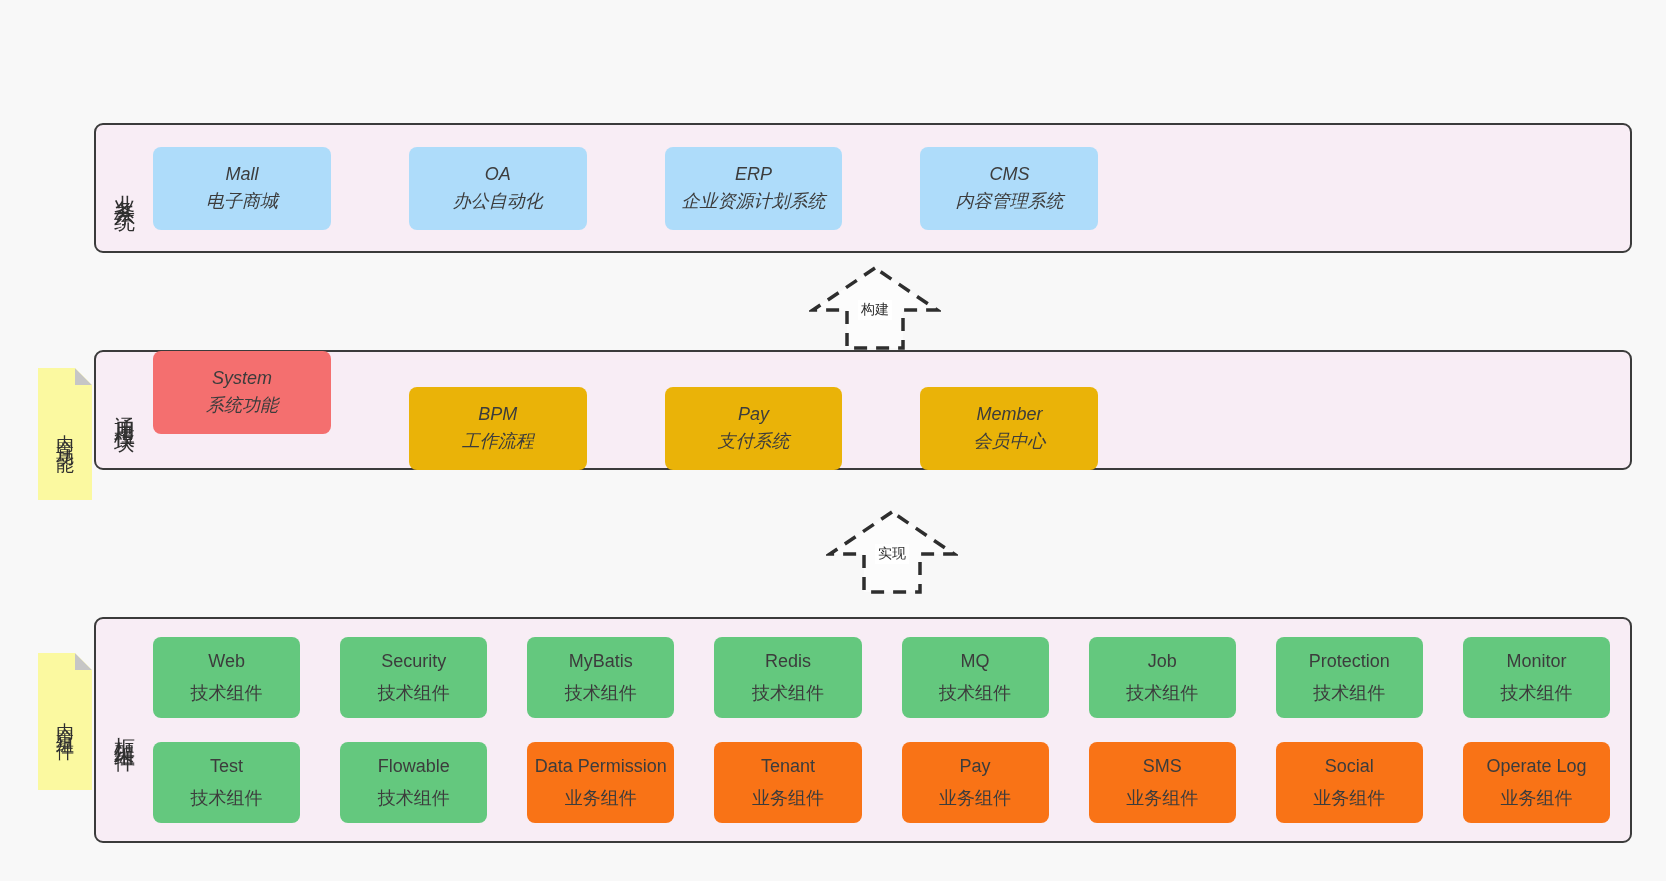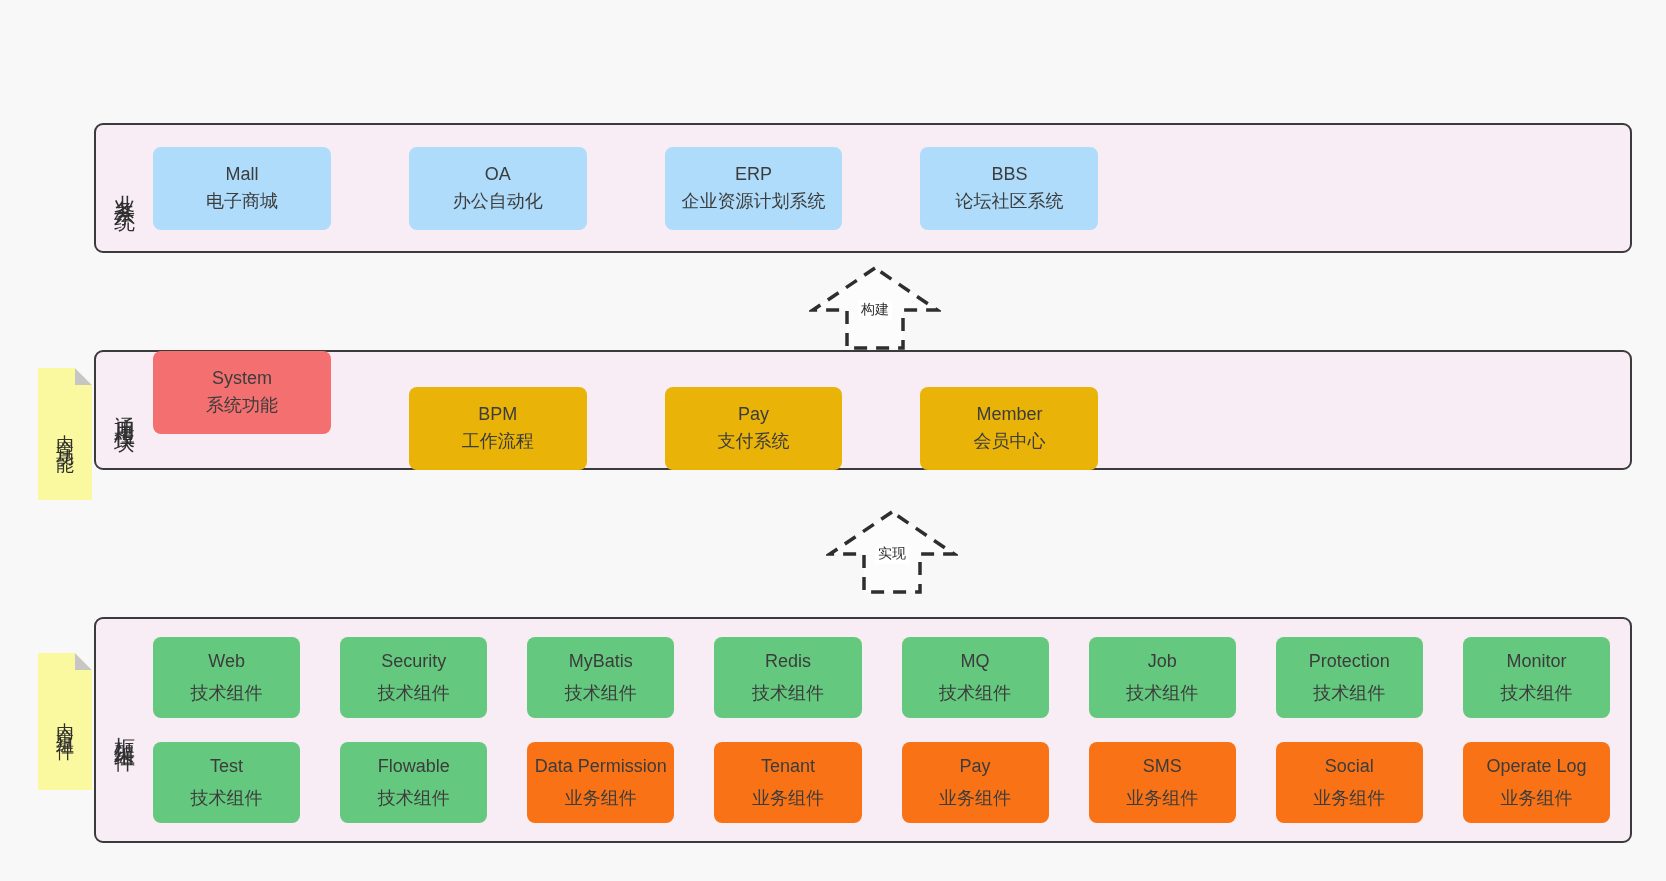--- a/index.html
+++ b/index.html
@@ -41,21 +41,21 @@
     white-space:nowrap;
   }
   .boxes{
     flex:1;
     display:grid;
     align-content:center;
     padding-right:20px;
     height:100%;
     box-sizing:border-box;
   }
-  .cols6{grid-template-columns:repeat(6,1fr);column-gap:78px;}
+  .cols6{grid-template-columns:repeat(6,1fr);column-gap:78px;font-style:italic;}
   .cols8{grid-template-columns:repeat(8,1fr);column-gap:40px;row-gap:24px;}
   .cols6 .box{height:83px;}
   .cols8 .box{height:81px;}
   
   .box{
     border-radius:8px;
     display:flex;flex-direction:column;
     justify-content:center;align-items:center;
     text-align:center;
     font-size:18px;
@@ -128,22 +128,22 @@
         </div>
         <div class="box b-blue">
           <div>OA</div>
           <div>办公自动化</div>
         </div>
         <div class="box b-blue">
           <div>ERP</div>
           <div>企业资源计划系统</div>
         </div>
         <div class="box b-blue">
-          <div>BBS</div>
-          <div>论坛社区系统</div>
+          <div>CMS</div>
+          <div>内容管理系统</div>
         </div>
       </div>
     </div>
   </div>
 
   <div class="arrow arrow1">
     <svg width="132" height="86" viewBox="0 0 132 86">
       <polygon points="66,4 4,46 38,46 38,84 94,84 94,46 128,46" fill="#fcfcfc" stroke="#2e2e2e" stroke-width="3.5" stroke-dasharray="13 9" stroke-linejoin="miter"></polygon>
     </svg>
     <div class="arrow-label">构建</div>

